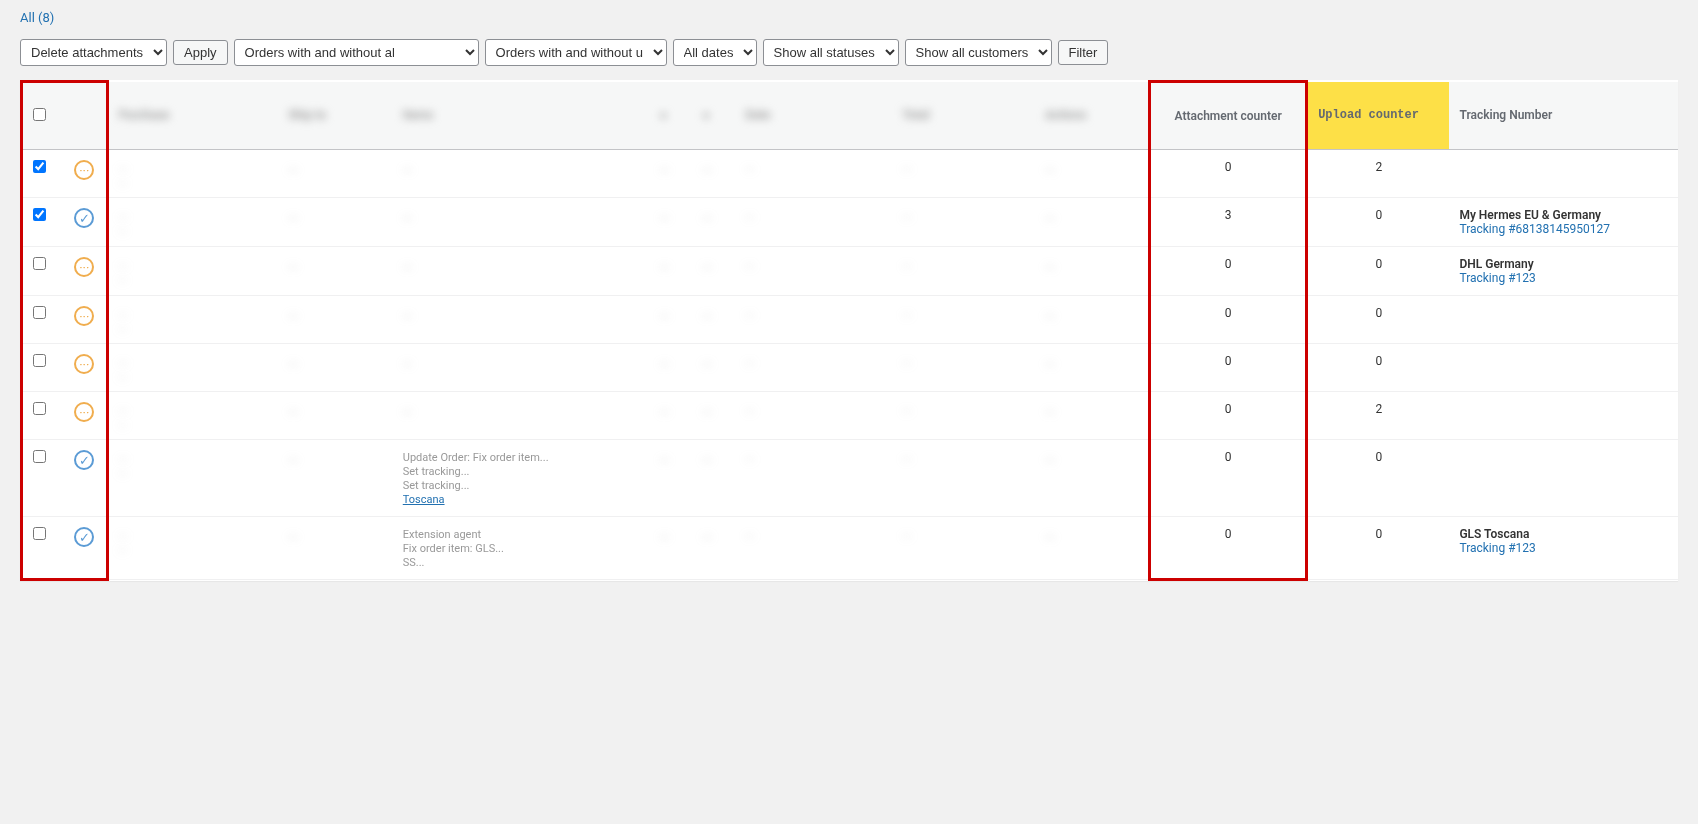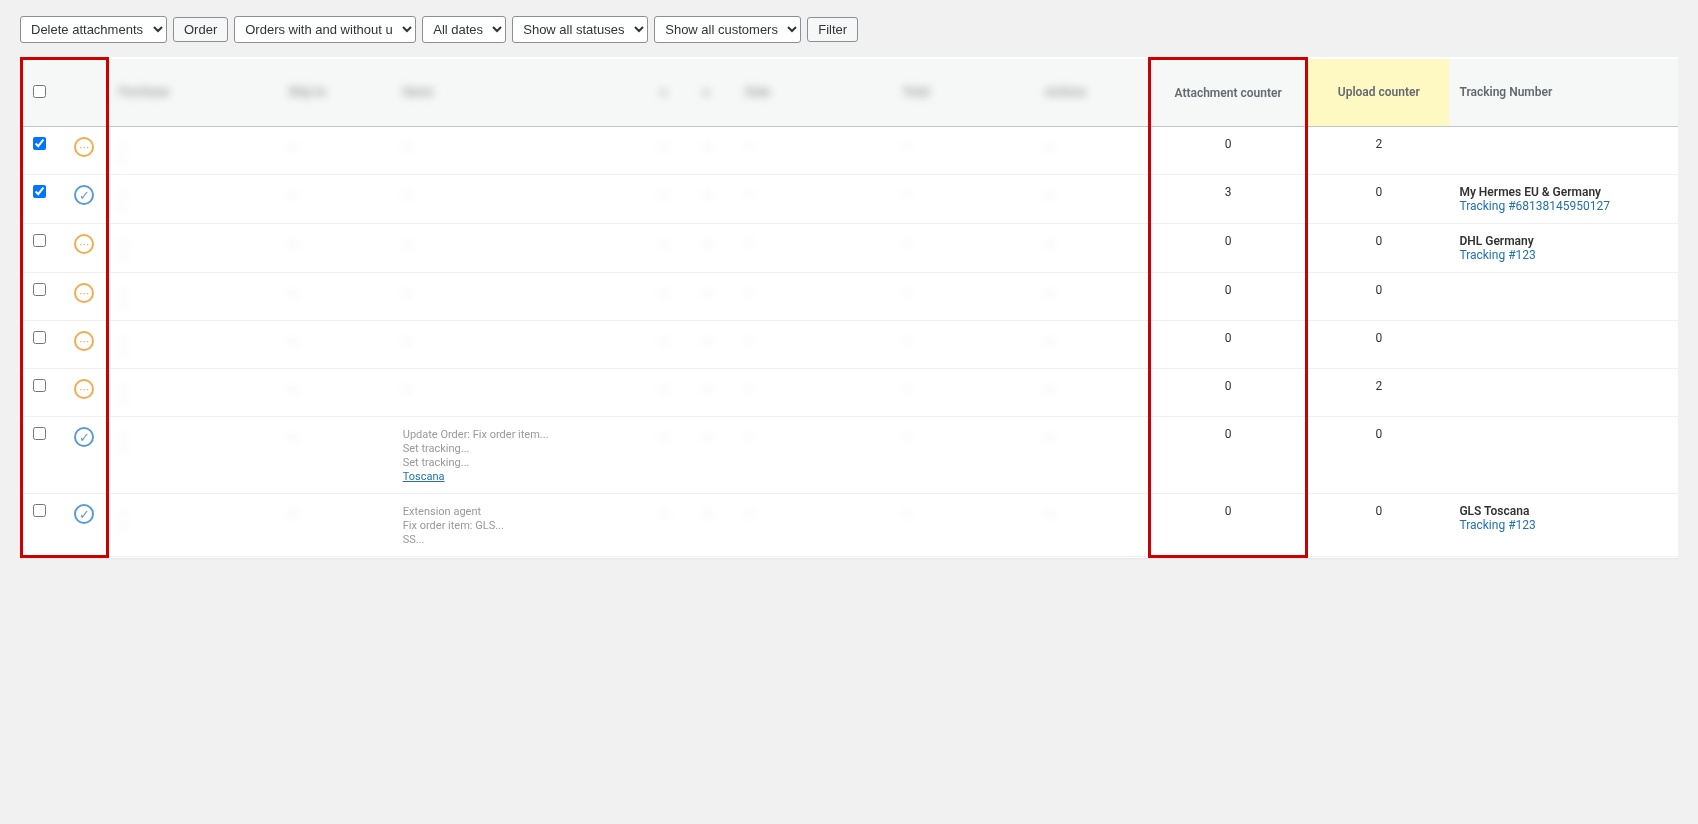--- a/index.html
+++ b/index.html
@@ -73,27 +73,38 @@
       border-right: 3px solid #cc0000;
       border-bottom: 3px solid #cc0000;
     }
   </style>
 </head>
 <body>
 
 <div id="wpcontent">
 
 
+  <div class="subsubsub">
+    <a href="#">
+      <span>All</span> <span>(8)</span>
+    </a>
+  </div>
 
   <div class="tablenav-top">
     <select>
       <option>Delete attachments</option>
     </select>
-    <button class="apply-btn">Order</button>
-
+    <button class="apply-btn">Apply</button>
+
+    <select>
+      <option>Orders with and without al</option>
+      <option>Orders with and without attachments</option>
+      <option>Orders with attachments</option>
+      <option>Orders without attachments</option>
+    </select>
 
     <select>
       <option>Orders with and without u</option>
       <option>Orders with uploads</option>
       <option>Orders without uploads</option>
     </select>
 
     <select>
       <option>All dates</option>
     </select>
@@ -135,21 +146,21 @@
         <th style="width:110px;">
           <span class="blurred">Date</span>
         </th>
         <th style="width:100px;">
           <span class="blurred">Total</span>
         </th>
         <th style="width:80px;">
           <span class="blurred">Actions</span>
         </th>
         <th class="th-att-highlight-top" style="width:110px; text-align:center;">Attachment counter</th>
-        <th style="width:100px; text-align:center; background:#fef9c3;">Upload counter</th>
+        <th style="width:100px; text-align:left; background:#fde047;font-family:Liberation Mono, monospace;">Upload counter</th>
         <th style="width:160px;">Tracking Number</th>
       </tr>
     </thead>
     <tbody id="orders-tbody">
     <tr>
     <td class="td-first-highlight" style="width:28px; border-left:3px solid #cc0000;">
       <input type="checkbox" checked="" style="">
     </td>
     <td style="width:30px; border-right:3px solid #cc0000;">
       <div class="status-circle" style="border-color:#f0ad4e;">

